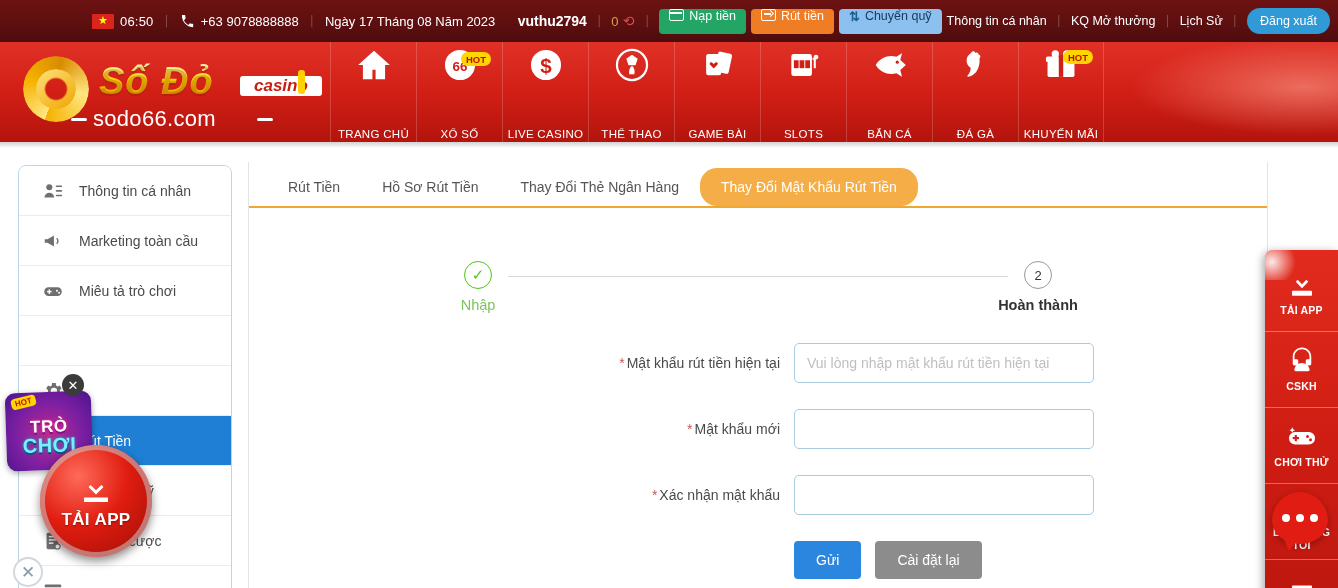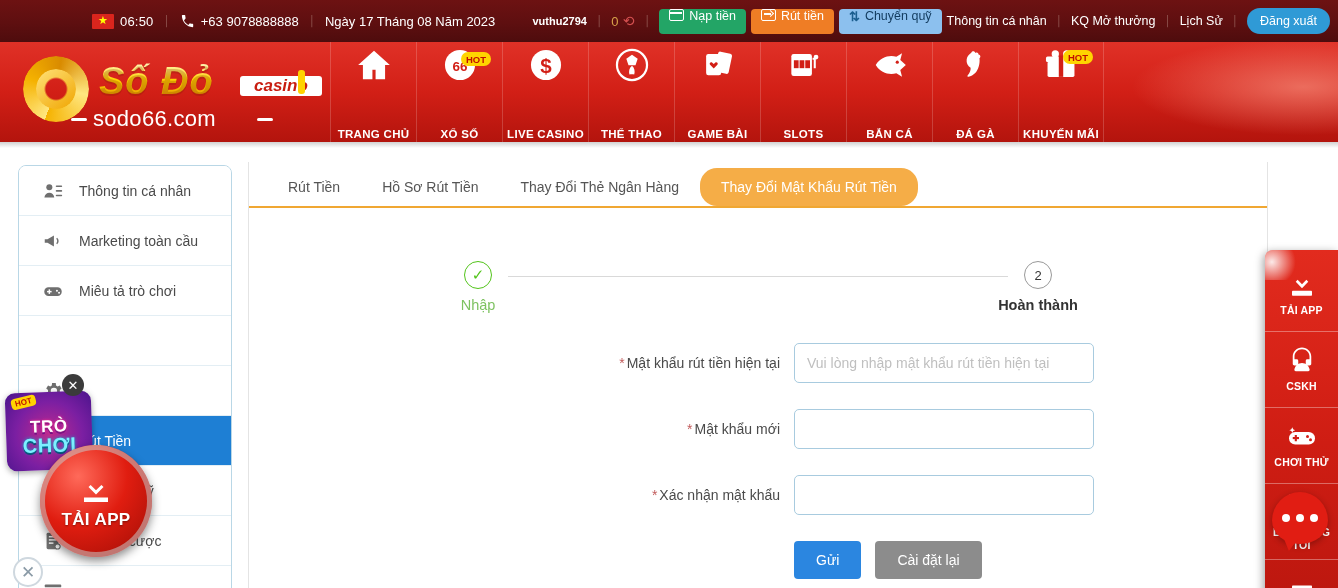--- a/index.html
+++ b/index.html
@@ -27,21 +27,21 @@
     position: absolute; left: 50%; top: 50%; transform: translate(-50%,-52%);
     color: #ffff00; font-size: 11px; line-height: 1;
   }
   .tb-time { color: #ffffff; font-size: 13px; letter-spacing: .2px;}
   .sep { color: #9e6a63; margin: 0 4px; font-size: 11px;}
   .phone-ic { display:inline-block; width:15px; height:15px; position:relative; }
   .tb-phone { color: #ffffff; font-size: 13px; }
   .tb-date { color: #ffffff; font-size: 13px; }
 
   .tb-right { margin-left: auto; display: flex; align-items: center; gap: 5px; margin-right: 8px; }
-  .tb-user { color: #ffffff; font-size: 11px; font-weight: bold;}
+  .tb-user { color: #ffffff; font-size: 14px; font-weight: bold;}
   .tb-bal { color: #d7a24a; font-size: 13px; }
   .refresh-ic { color:#d45050; font-size: 14px; display:inline-block; transform: scaleX(-1); }
   .pillbtn {
     display: inline-flex; align-items: flex-start; gap: 5px;
     height: 25px; padding: 0 10px; border-radius: 4px;
     color: #fff; font-size: 12.5px; white-space: nowrap; cursor: pointer;
   }
   .pill-green { background: #23a566; }
   .pill-orange { background: #ef7d25; }
   .pill-blue { background: #8cc0ee; color:#123b5e; }
@@ -100,21 +100,21 @@
   }
   .logo-dash{position:absolute;top:70px;width:16px;height:3px;background:#fff;border-radius:2px;}
 
   .navitems{ display:flex; align-items:flex-start; height:100px; }
   .navitem{
     position:relative; width: 86px; height:100px; display:flex; flex-direction:column;
     align-items:center; justify-content:center; gap:7px; cursor:pointer;
     border-left: 1px solid rgba(255,255,255,.18);
   }
   .navitem:last-child{border-right:1px solid rgba(255,255,255,.18);}
-  .navitem .lbl{ color:#fff; font-size:11.5px; font-weight:bold; letter-spacing:.3px; white-space:nowrap;margin-top:36px;}
+  .navitem .lbl{ color:#fff; font-size:11.5px; font-weight:normal; letter-spacing:.3px; white-space:nowrap;margin-top:36px;}
   .navicon{ width:40px; height:40px; display:flex;align-items:center;justify-content:center;}
   .navicon svg{ width:38px; height:38px; fill:#fff;}
   .hotbadge{
     position:absolute; background:#ffd400; color:#c01000; font-size:9.5px; font-weight:bold;
     padding:1.5px 5px; border-radius:7px; line-height:1.2;
   }
 
   
   .bodyarea{ position:absolute; left:0; top:142px; width:1338px; height:446px; background:#ffffff; }
 

